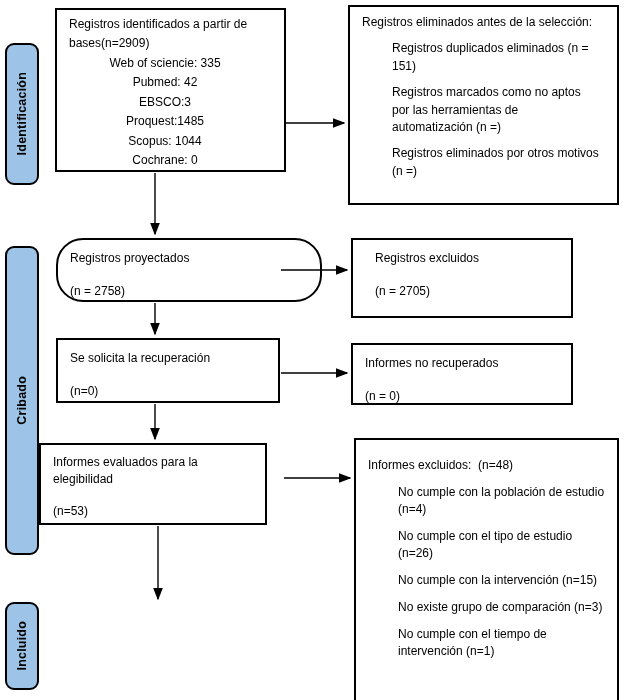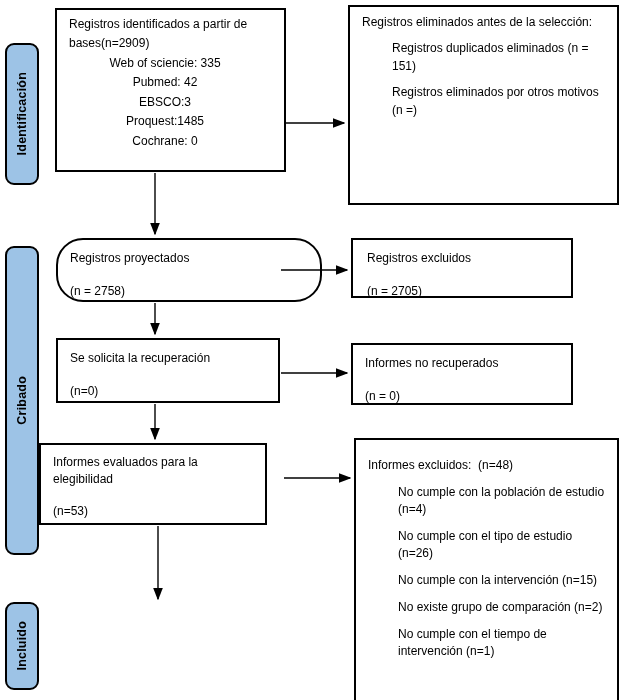--- a/index.html
+++ b/index.html
@@ -36,21 +36,21 @@
     position: absolute;
     background: #ffffff;
     border: 2px solid #000000;
     box-sizing: border-box;
     font-size: 12px;
     line-height: 1.55;
   }
   .box-a { left: 55px; top: 8px;   width: 231px; height: 164px; padding: 5px 23px 4px 12px; line-height: 1.62; }
   .box-b { left: 348px; top: 5px;  width: 271px; height: 200px; padding: 7px 16px 6px 12px; line-height: 1.45; }
   .box-c { left: 56px;  top: 238px; width: 266px; height: 64px; padding: 9px 4px 6px 12px; border-radius: 27px; }
-  .box-d { left: 351px; top: 238px; width: 222px; height: 60px; padding: 9px 10px 6px 14px; }
+  .box-d { left: 351px; top: 238px; width: 222px; height: 80px; padding: 9px 10px 6px 22px; }
   .box-e { left: 56px;  top: 338px; width: 224px; height: 65px; padding: 9px 10px 6px 12px; }
   .box-f { left: 351px; top: 343px; width: 222px; height: 62px; padding: 9px 10px 2px 12px; }
   .box-g { left: 39px;  top: 443px; width: 228px; height: 82px; padding: 9px 14px 6px 12px; line-height: 1.45; }
   .box-h { left: 354px; top: 438px; width: 265px; height: 277px; padding: 17px 10px 4px 12px; line-height: 1.42; }
   .box-i { left: 55px;  top: 603px; width: 222px; height: 92px; padding: 10px 10px 6px 12px; }
   .n-line { margin-top: 14px; }
   .rt-title { white-space: pre-wrap; }
   .indent-item { margin-left: 30px; margin-top: 9px; }
   .box-h .indent-item { margin-top: 10px; }
   .src-row { display: flex; justify-content: center; }
@@ -84,28 +84,33 @@
     </div>
     <div class="src-row">
       <span>EBSCO:</span>
       <span>3</span>
     </div>
     <div class="src-row">
       <span>Proquest:1485</span>
       <span></span>
     </div>
     <div class="src-row">
+      <span>Scopus: 1044</span>
+      <span></span>
+    </div>
+    <div class="src-row">
       <span>Cochrane: 0</span>
       <span></span>
     </div>
   </div>
 
   <div class="fbox box-b">
     <div class="rt-title">Registros eliminados antes de la selección:</div>
     <div class="indent-item">Registros duplicados eliminados (n = 151)</div>
+    <div class="indent-item">Registros marcados como no aptos por las herramientas de automatización (n =)</div>
     <div class="indent-item">Registros eliminados por otros motivos (n =)</div>
   </div>
 
   <div class="fbox box-c">
     <div>Registros proyectados</div>
     <div class="n-line">(n = 2758)</div>
   </div>
 
   <div class="fbox box-d">
     <div>Registros excluidos</div>
@@ -125,21 +130,21 @@
   <div class="fbox box-g">
     <div>Informes evaluados para la elegibilidad</div>
     <div class="n-line">(n=53)</div>
   </div>
 
   <div class="fbox box-h">
     <div class="rt-title">Informes excluidos:  (n=48)</div>
     <div class="indent-item">No cumple con la población de estudio (n=4)</div>
     <div class="indent-item">No cumple con el tipo de estudio (n=26)</div>
     <div class="indent-item">No cumple con la intervención (n=15)</div>
-    <div class="indent-item">No existe grupo de comparación (n=2)</div>
+    <div class="indent-item">No existe grupo de comparación (n=3)</div>
     <div class="indent-item">No cumple con el tiempo de intervención (n=1)</div>
   </div>
 
 
   <svg class="arrows" width="626" height="700" viewBox="0 0 626 700">
     <defs>
       <marker id="ah" markerWidth="9" markerHeight="7" refX="8" refY="3.5" orient="auto">
         <polygon points="0 0, 9 3.5, 0 7" fill="#000000"></polygon>
       </marker>
     </defs>

